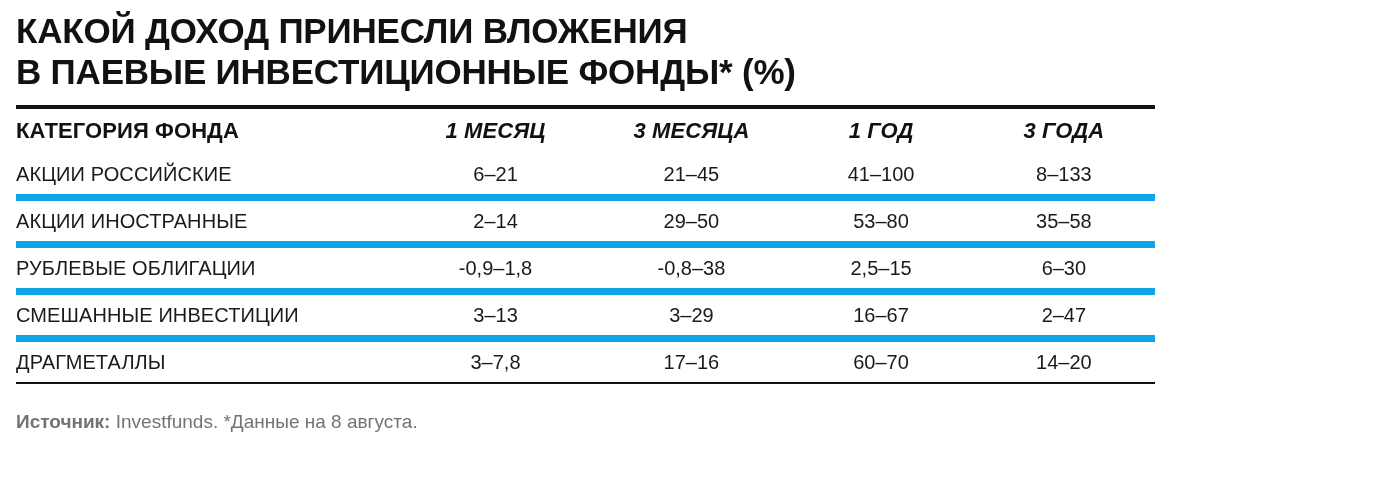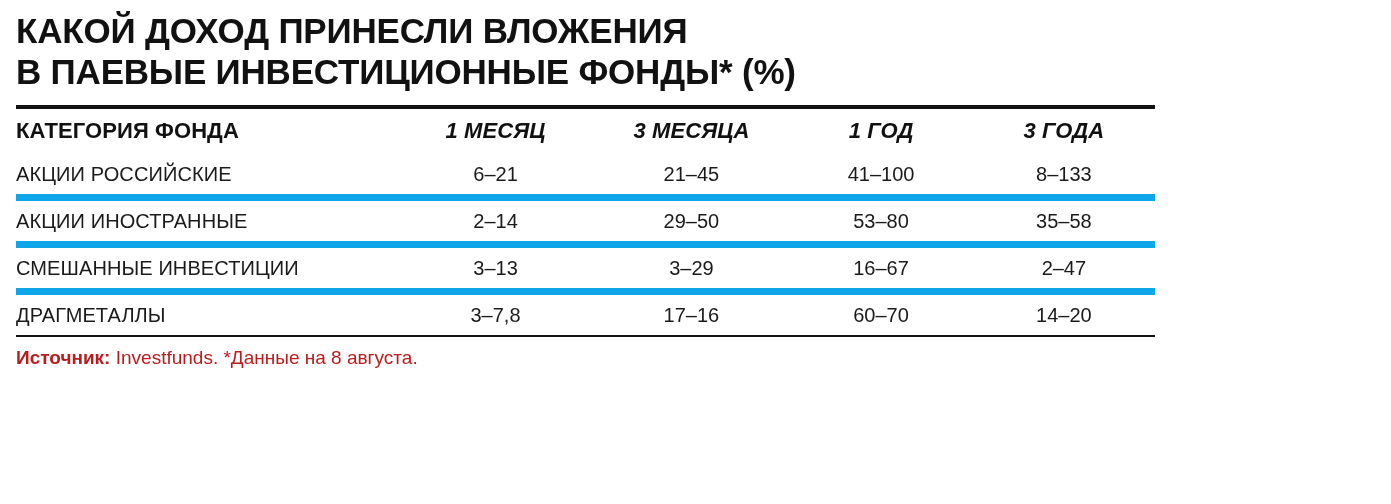--- a/index.html
+++ b/index.html
@@ -81,22 +81,22 @@
   table.data tbody td.name {
     text-align: left;
     text-transform: uppercase;
     letter-spacing: 0.1px;
   }
   table.data tbody td.val {
     text-align: center;
   }
   .source {
     font-size: 19px;
-    padding-top: 10px;
-    color: #b91c1c;
+    padding-top: 27px;
+    color: #737373;
   }
   .source b {
     font-weight: bold;
   }
 </style>
 </head>
 <body>
 
 <div class="page">
 
@@ -133,20 +133,27 @@
         <td class="val">8–133</td>
       </tr>
       <tr>
         <td class="name">АКЦИИ ИНОСТРАННЫЕ</td>
         <td class="val">2–14</td>
         <td class="val">29–50</td>
         <td class="val">53–80</td>
         <td class="val">35–58</td>
       </tr>
       <tr>
+        <td class="name">РУБЛЕВЫЕ ОБЛИГАЦИИ</td>
+        <td class="val">-0,9–1,8</td>
+        <td class="val">-0,8–38</td>
+        <td class="val">2,5–15</td>
+        <td class="val">6–30</td>
+      </tr>
+      <tr>
         <td class="name">СМЕШАННЫЕ ИНВЕСТИЦИИ</td>
         <td class="val">3–13</td>
         <td class="val">3–29</td>
         <td class="val">16–67</td>
         <td class="val">2–47</td>
       </tr>
       <tr>
         <td class="name">ДРАГМЕТАЛЛЫ</td>
         <td class="val">3–7,8</td>
         <td class="val">17–16</td>

